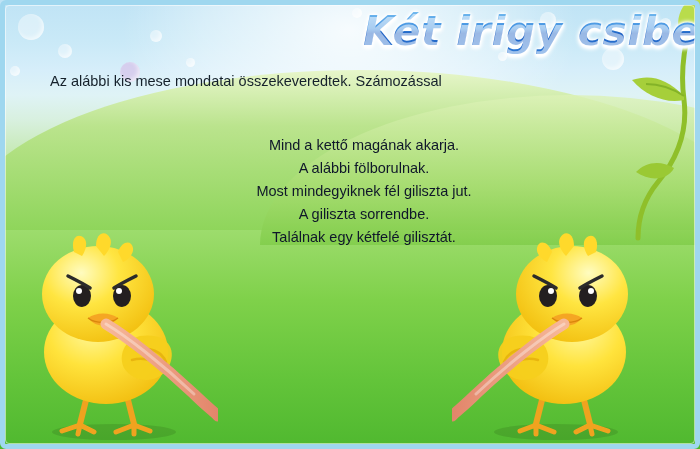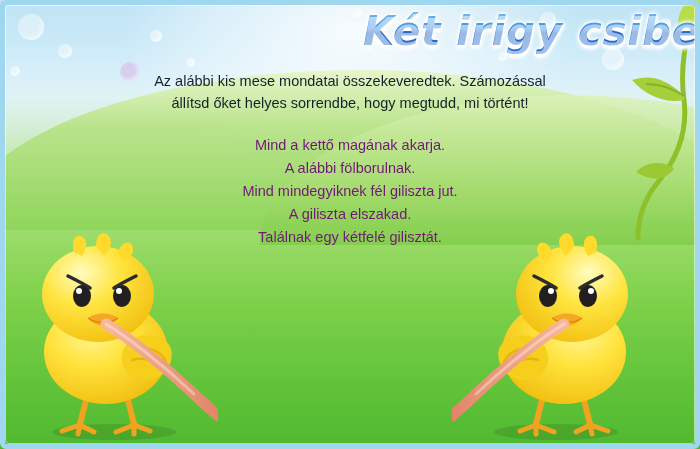--- a/index.html
+++ b/index.html
@@ -111,32 +111,32 @@
     -webkit-text-fill-color: transparent;
     text-shadow: 0 2px 0 rgba(255,255,255,0.55);
     filter: drop-shadow(0 0 1px #ffffff) drop-shadow(0 0 2px #ffffff) drop-shadow(0 1px 1px #ffffff);
   }
   
   .instructions {
     position: absolute;
     top: 70px;
     left: 50px;
     width: 600px;
-    text-align: center;
+    text-align: left;
     color: #15212b;
     font-size: 14.5px;
     line-height: 1.55;
   }
   .sentences {
     position: absolute;
     top: 134px;
-    left: 50px;
+    left: 64px;
     width: 600px;
     text-align: center;
-    color: #701a75;
+    color: #0f172a;
     font-size: 14.5px;
     line-height: 1.58;
   }
   .sentences div { white-space: nowrap; }
   
   .chick {
     position: absolute;
     width: 200px;
     height: 210px;
   }
@@ -174,28 +174,27 @@
     <ellipse cx="112" cy="18" rx="13" ry="20" fill="#b9dc4b" transform="rotate(18 112 18)"></ellipse>
     <path d="M94 168 C80 160 66 162 56 172 C70 182 88 180 94 168 Z" fill="#9ac934"></path>
   </svg>
 
   <div class="title-wrap">
     <span class="title">Két irigy csibe</span>
   </div>
 
   <div class="instructions">
     <div>Az alábbi kis mese mondatai összekeveredtek. Számozással</div>
-    <div>állítsd őket helyes sorrendbe, hogy megtudd, mi történt!</div>
   </div>
 
   <div class="sentences">
     <div>Mind a kettő magának akarja.</div>
     <div>A alábbi fölborulnak.</div>
-    <div>Mind mindegyiknek fél giliszta jut.</div>
-    <div>A giliszta elszakad.</div>
+    <div>Most mindegyiknek fél giliszta jut.</div>
+    <div>A giliszta sorrendbe.</div>
     <div>Találnak egy kétfelé gilisztát.</div>
   </div>
 
   <svg class="chick chick-left" viewBox="0 0 200 210">
     <defs>
       <radialGradient id="bodyGradL" cx="38%" cy="30%" r="75%">
         <stop offset="0%" stop-color="#fff79a"></stop>
         <stop offset="45%" stop-color="#ffe33c"></stop>
         <stop offset="100%" stop-color="#f2be10"></stop>
       </radialGradient>

